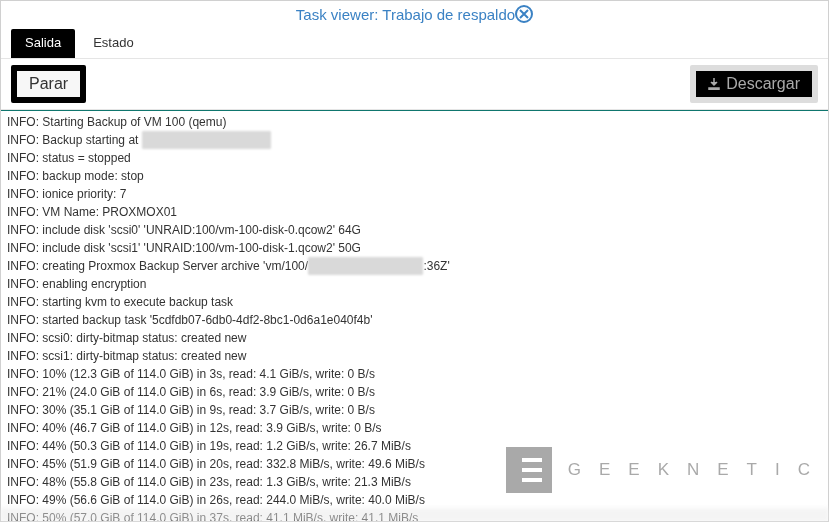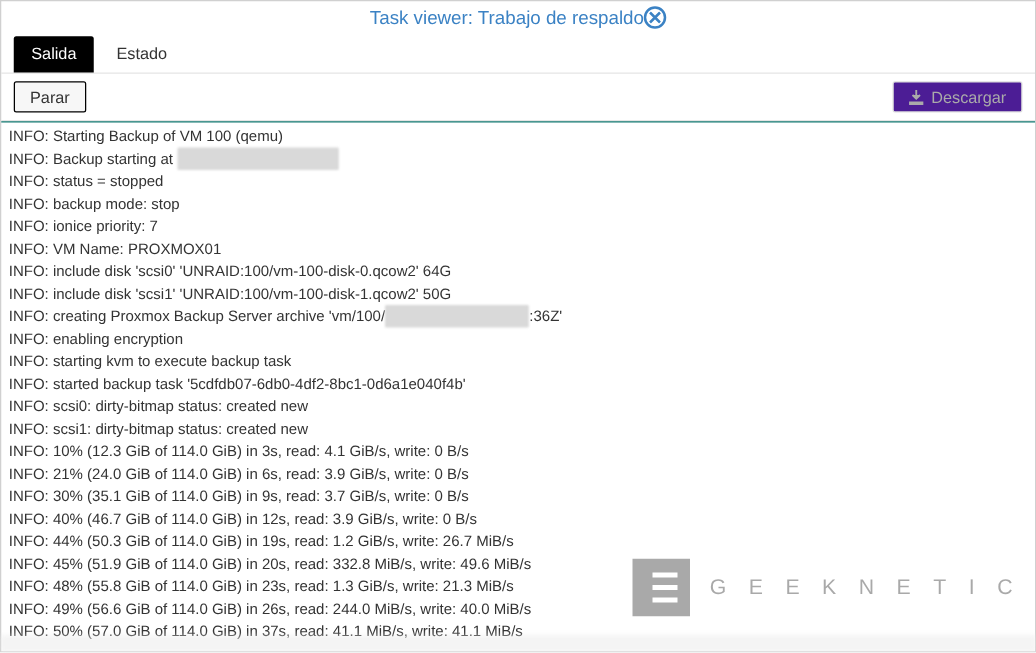--- a/index.html
+++ b/index.html
@@ -64,35 +64,35 @@
     color: #fff;
   }
   .toolbar {
     display: flex;
     align-items: center;
     justify-content: space-between;
     padding: 6px 10px;
     border-bottom: 1px solid #e5e5e5;
   }
   .btn {
-    border: 1px solid #000000;
+    border: 6px solid #000000;
     background: #f7f7f7;
     padding: 4px 12px;
-    font-size: 13px;
+    font-size: 16px;
     color: #333;
     cursor: pointer;
     border-radius: 2px;
     display: inline-flex;
     align-items: center;
     gap: 6px;
   }
   .btn.disabled {
     color: #aaa;
     cursor: default;
-    background: #4c1d95;
+    background: #000000;
     border-color: #ddd;
   }
   .btn.disabled .dl-icon { fill:#aaa; }
   .dl-icon { fill:#666; }
   .log-wrap {
     flex: 1;
     position: relative;
     border-top: 1px solid #0f766e;
     overflow: hidden;
   }

